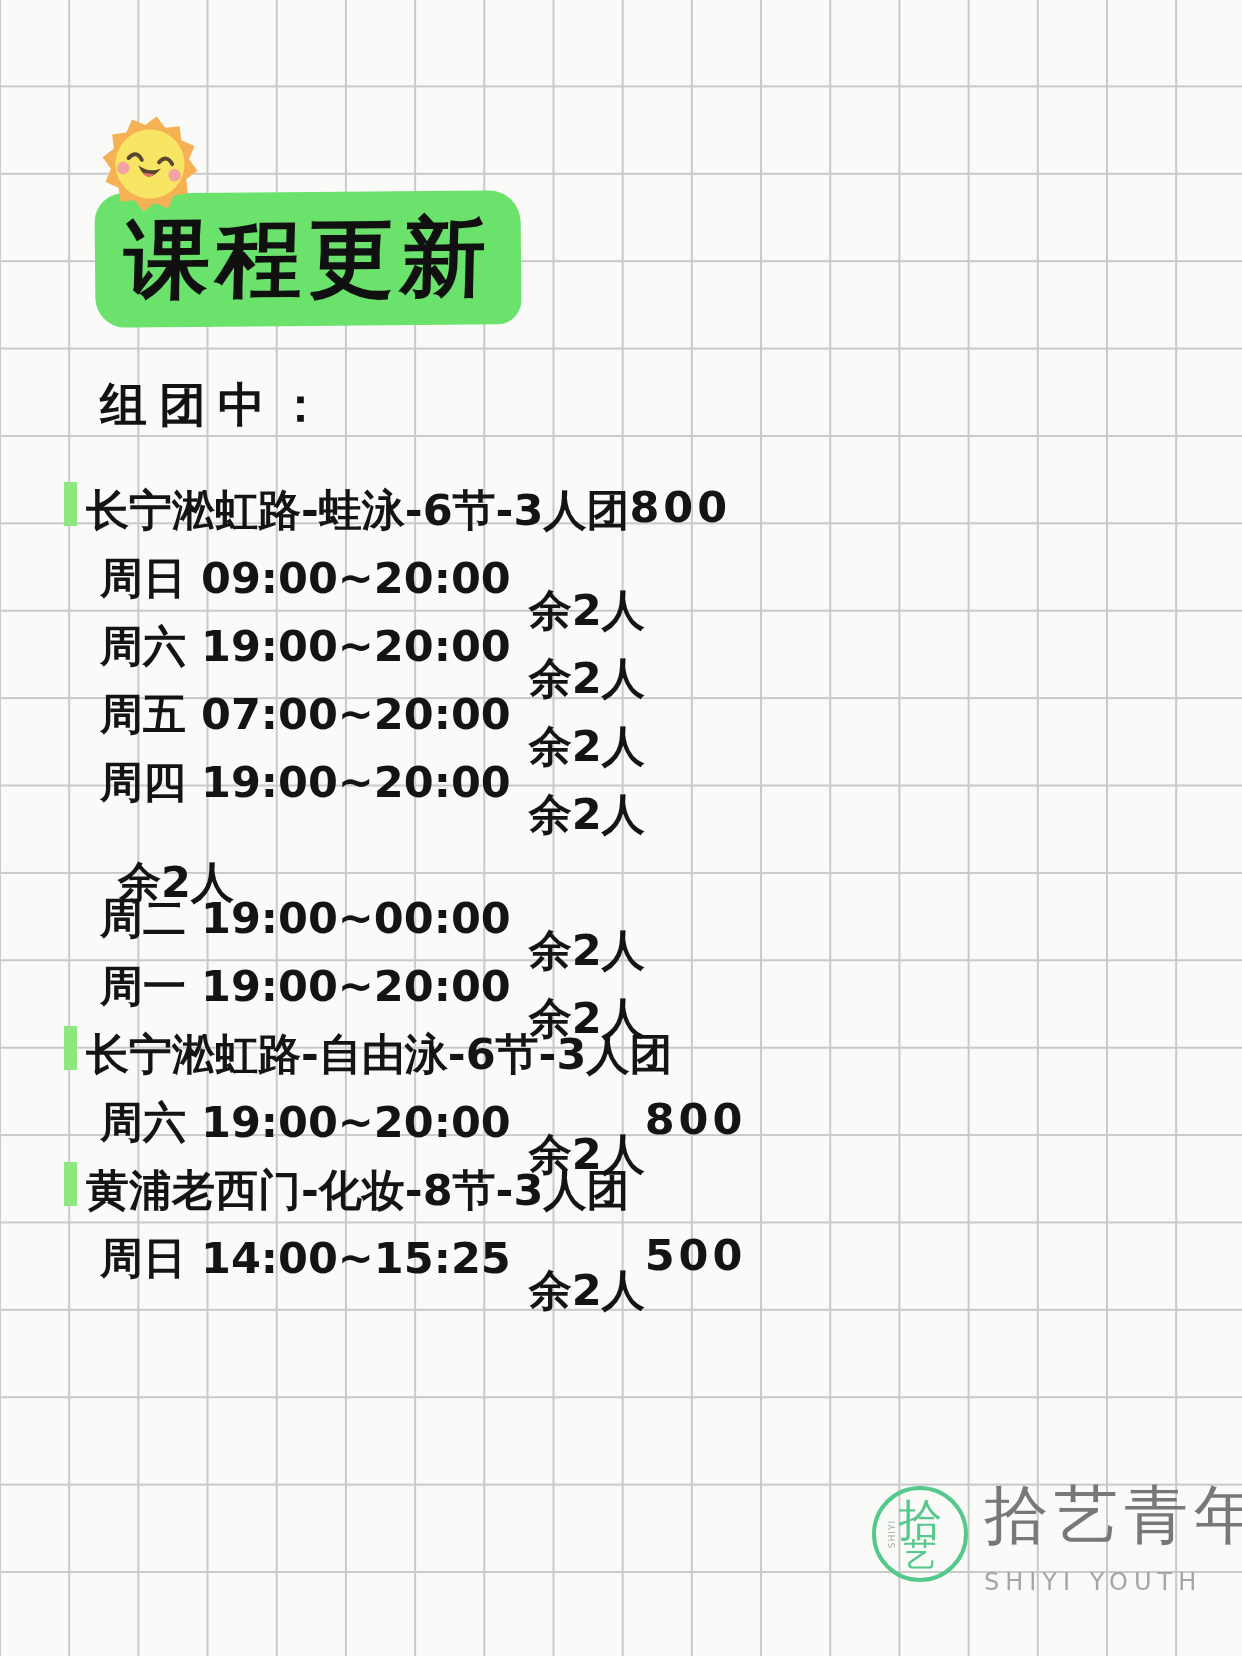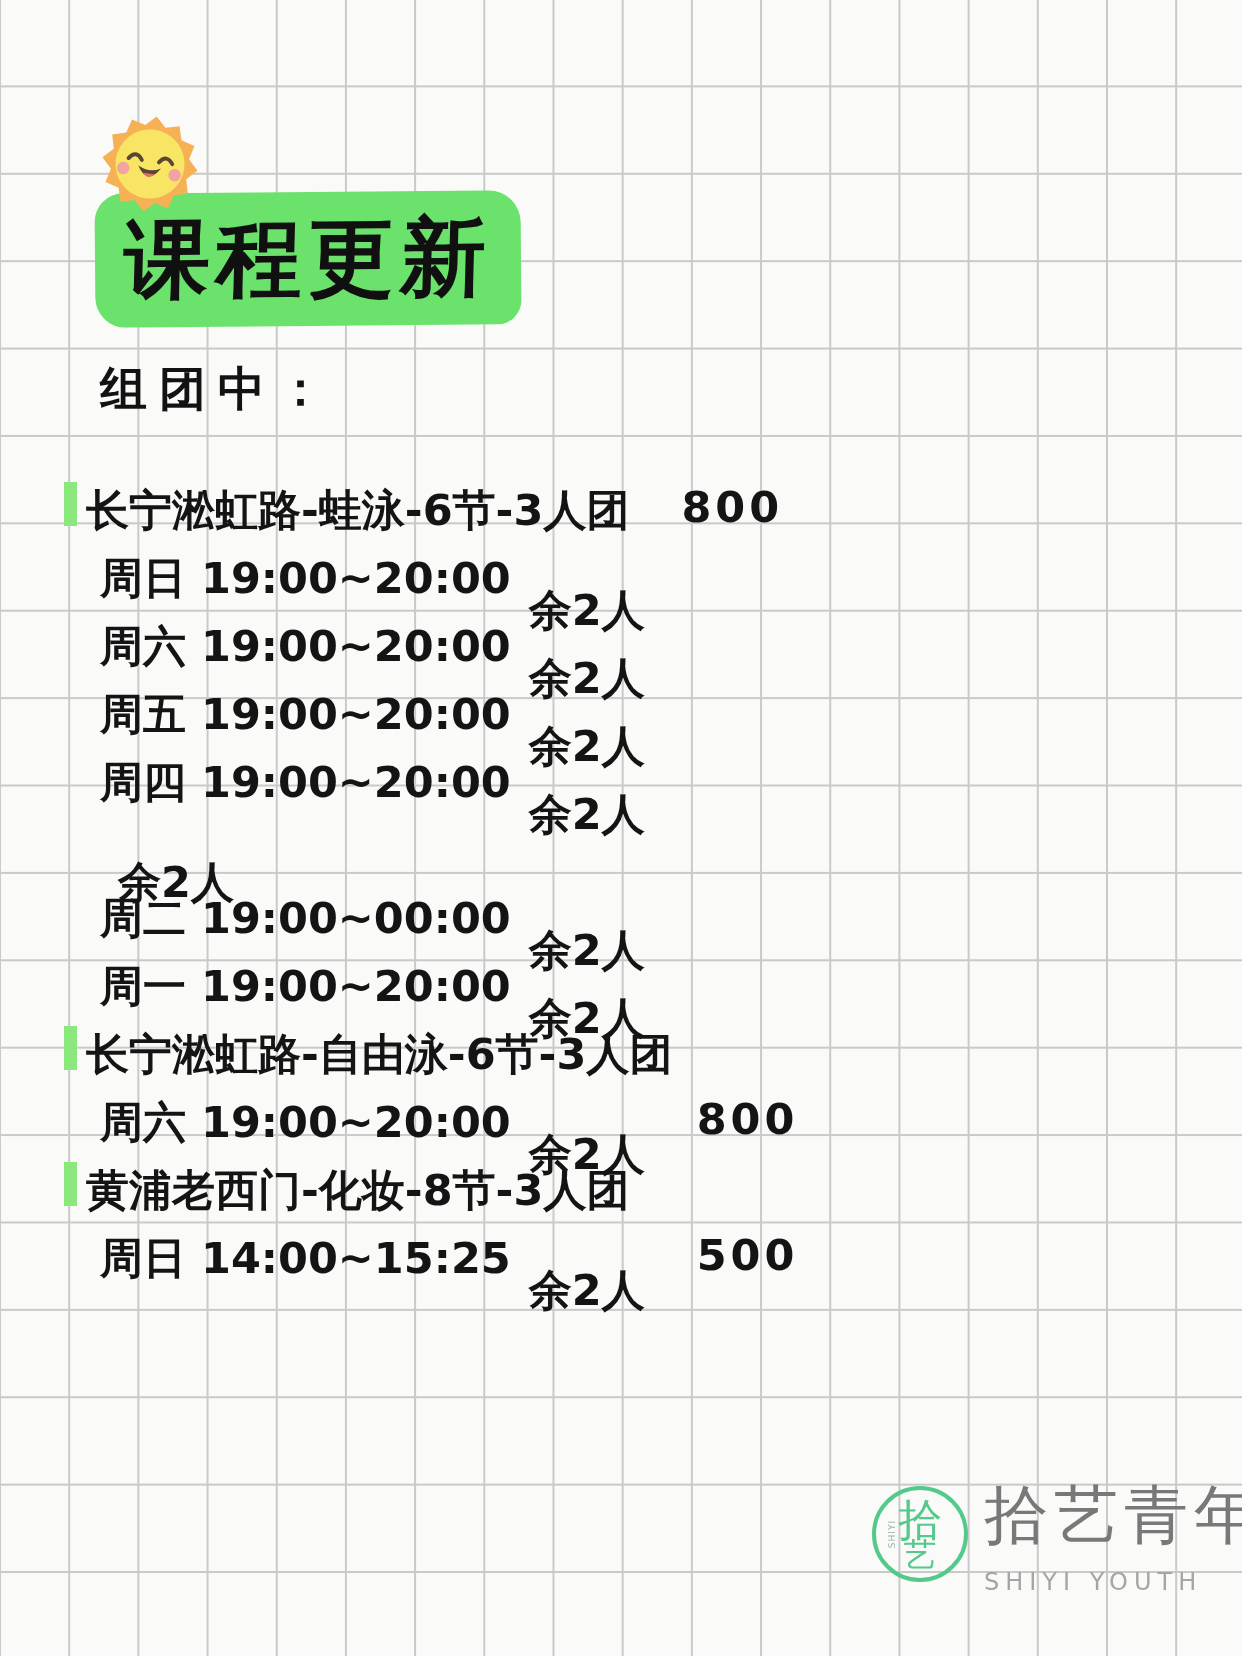--- a/index.html
+++ b/index.html
@@ -28,40 +28,40 @@
   .title-text{
     font-size:86px;font-weight:900;letter-spacing:6px;color:#101010;
     transform:skewX(-2deg);white-space:nowrap;
   }
   .sun{
     position:absolute;left:102px;top:116px;width:96px;height:96px;z-index:2;
     transform:rotate(8deg);
   }
   
   .section-heading{
-    position:absolute;left:100px;top:358px;
+    position:absolute;left:100px;top:374px;
     font-size:47px;font-weight:800;letter-spacing:12px;color:#121212;
     white-space:nowrap;
     text-align:center;
   }
   
   .course-list{
     position:absolute;left:64px;top:482px;width:1100px;
   }
   .row{
     height:68px;display:flex;align-items:flex-start;
     font-size:43px;font-weight:700;color:#141414;white-space:nowrap;
   }
   .row.slot{padding-left:36px;}
   .bullet{
     width:13px;height:44px;background:#8ce87c;
     margin-right:9px;flex:0 0 auto;
   }
   .remaining{margin-left:18px;margin-top:32px;}
-  .price{margin-left:52px;letter-spacing:4px;}
+  .price{letter-spacing:4px;}
   
   .logo{
     position:absolute;left:872px;top:1472px;display:flex;align-items:center;
   }
   .emblem{
     position:relative;width:88px;height:88px;flex:0 0 auto;
     border:4px solid #55c98c;border-radius:50%;
     display:flex;flex-direction:column;align-items:center;justify-content:center;
     color:#55c98c;
   }
@@ -104,29 +104,29 @@
   <div class="section-heading">组团中：</div>
 
   <div class="course-list">
 
     <div class="row">
       <span class="bullet"></span>
       <span>长宁淞虹路-蛙泳-6节-3人团</span>
       <span class="price">800</span>
     </div>
     <div class="row slot">
-      <span>周日 19:00~20:00</span>
+      <span>周日 09:00~20:00</span>
       <span class="remaining">余2人</span>
     </div>
     <div class="row slot">
       <span>周六 19:00~20:00</span>
       <span class="remaining">余2人</span>
     </div>
     <div class="row slot">
-      <span>周五 19:00~20:00</span>
+      <span>周五 07:00~20:00</span>
       <span class="remaining">余2人</span>
     </div>
     <div class="row slot">
       <span>周四 19:00~20:00</span>
       <span class="remaining">余2人</span>
     </div>
     <div class="row slot">
       <span class="remaining">余2人</span>
     </div>
     <div class="row slot">

